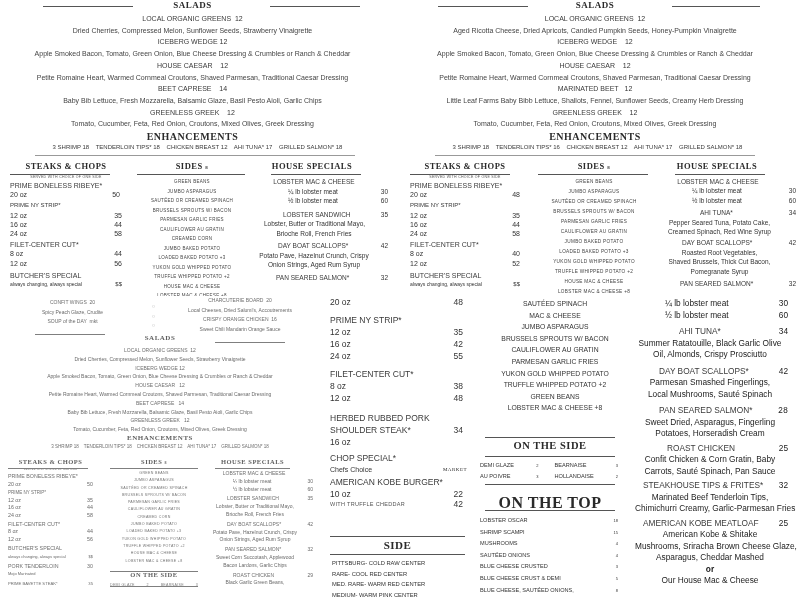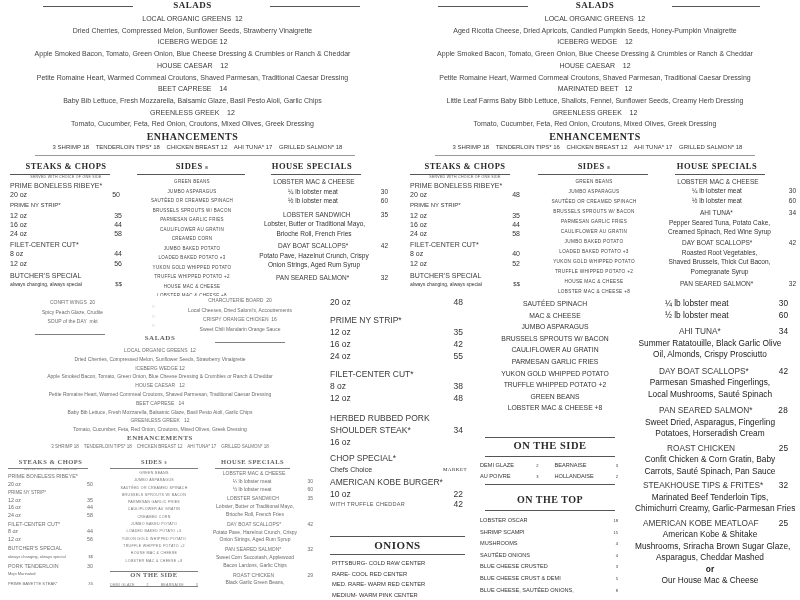--- a/index.html
+++ b/index.html
@@ -439,21 +439,21 @@
     <div class="row">
         <span>10 oz</span>
         <span style="margin-right:12px;">22</span>
       </div>
     <div class="row" style="line-height:9px;">
         <span class="small" style="font-size:5.5px;">WITH TRUFFLE CHEDDAR</span>
         <span style="margin-right:12px;">42</span>
       </div>
   </div>
   <div class="hr" style="left:0;top:240px;width:135px;"></div>
-  <div class="abs serif center" style="left:0;top:243px;width:135px;font-size:11px;">ONIONS</div>
+  <div class="abs serif center" style="left:0;top:243px;width:135px;font-size:11px;">SIDE</div>
   <div class="hr" style="left:0;top:258px;width:135px;"></div>
   <div class="abs" style="left:2px;top:262px;font-size:5.8px;line-height:10.5px;text-transform:uppercase;color:#333;">
     <div>PITTSBURG- COLD RAW CENTER</div>
     <div>RARE- COOL RED CENTER</div>
     <div>MED. RARE- WARM RED CENTER</div>
     <div>MEDIUM- WARM PINK CENTER</div>
   </div>
 
   <div class="abs center" style="left:145px;top:2px;width:160px;font-size:6.8px;line-height:11.6px;text-transform:uppercase;color:#333;">
     <div>SAUTÉED SPINACH</div>
@@ -478,21 +478,21 @@
         <span style="font-size:4px;">3</span>
       </div>
     <div class="row">
         <span style="width:50px;">AU POIVRE</span>
         <span style="width:12px;font-size:4px;">3</span>
         <span style="width:55px;">HOLLANDAISE</span>
         <span style="font-size:4px;">2</span>
       </div>
   </div>
   <div class="hr" style="left:155px;top:188px;width:130px;"></div>
-  <div class="abs serif center" style="left:145px;top:198px;width:150px;font-size:10px;">ON THE TOP</div>
+  <div class="abs serif center" style="left:145px;top:198px;width:150px;font-size:16px;">ON THE TOP</div>
   <div class="hr" style="left:155px;top:214px;width:130px;"></div>
   <div class="abs" style="left:150px;top:219px;width:138px;font-size:5.6px;line-height:11.6px;text-transform:uppercase;">
     <div class="row">
         <span>LOBSTER OSCAR</span>
         <span style="font-size:4px;">18</span>
       </div>
     <div class="row">
         <span>SHRIMP SCAMPI</span>
         <span style="font-size:4px;">15</span>
       </div>
@@ -555,18 +555,18 @@
         <span class="name" style="margin-left:8px;">STEAKHOUSE TIPS &amp; FRITES*</span>
         <span style="margin-right:12px;">32</span>
       </div>
     <div class="center" style="width:150px;">Marinated Beef Tenderloin Tips,</div>
     <div class="center" style="width:150px;white-space:nowrap;">Chimichurri Creamy, Garlic-Parmesan Fries</div>
     <div class="row" style="margin-top:3px;">
         <span class="name" style="margin-left:8px;">AMERICAN KOBE MEATLOAF</span>
         <span style="margin-right:12px;">25</span>
       </div>
     <div class="center" style="width:150px;">American Kobe &amp; Shitake</div>
-    <div class="center" style="width:150px;white-space:nowrap;">Mushrooms, Sriracha Brown Sugar Glaze,</div>
+    <div class="center" style="width:150px;white-space:nowrap;">Mushrooms, Sriracha Brown Cheese Glaze,</div>
     <div class="center" style="width:150px;">Asparagus, Cheddar Mashed</div>
     <div class="center" style="width:150px;font-weight:bold;">or</div>
     <div class="center" style="width:150px;">Our House Mac &amp; Cheese</div>
   </div>
 </div>
 
 </body></html>

